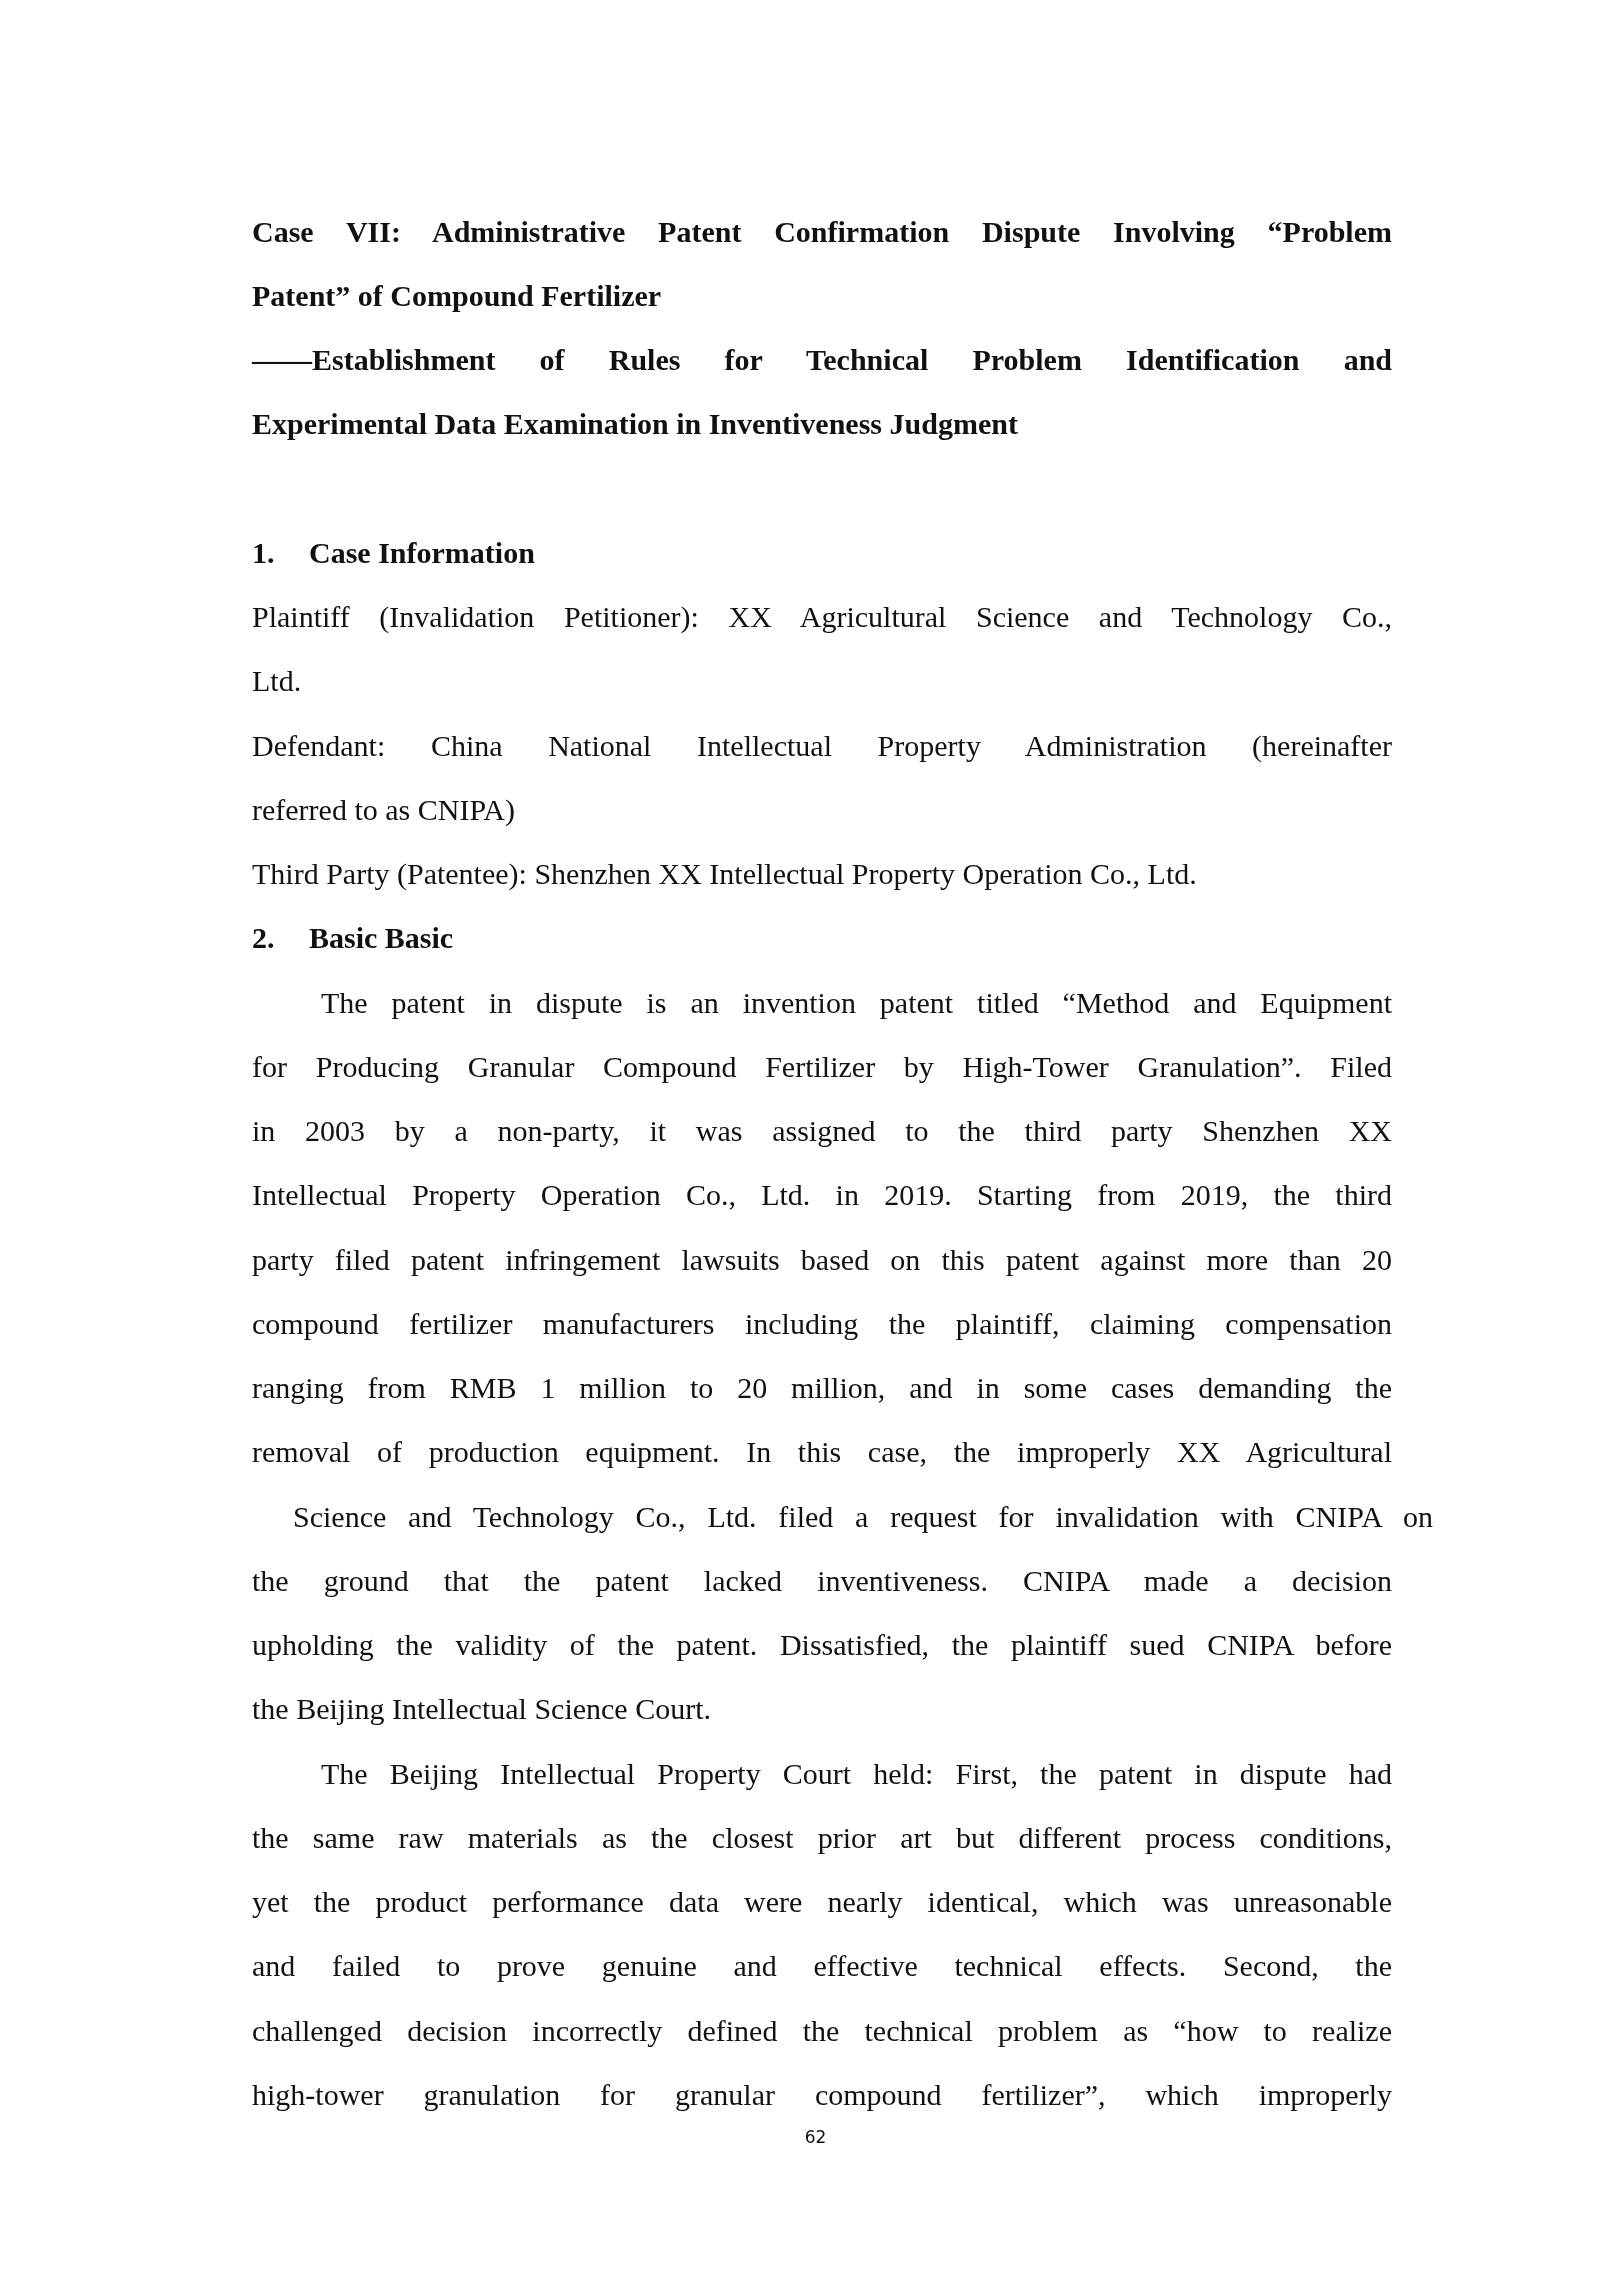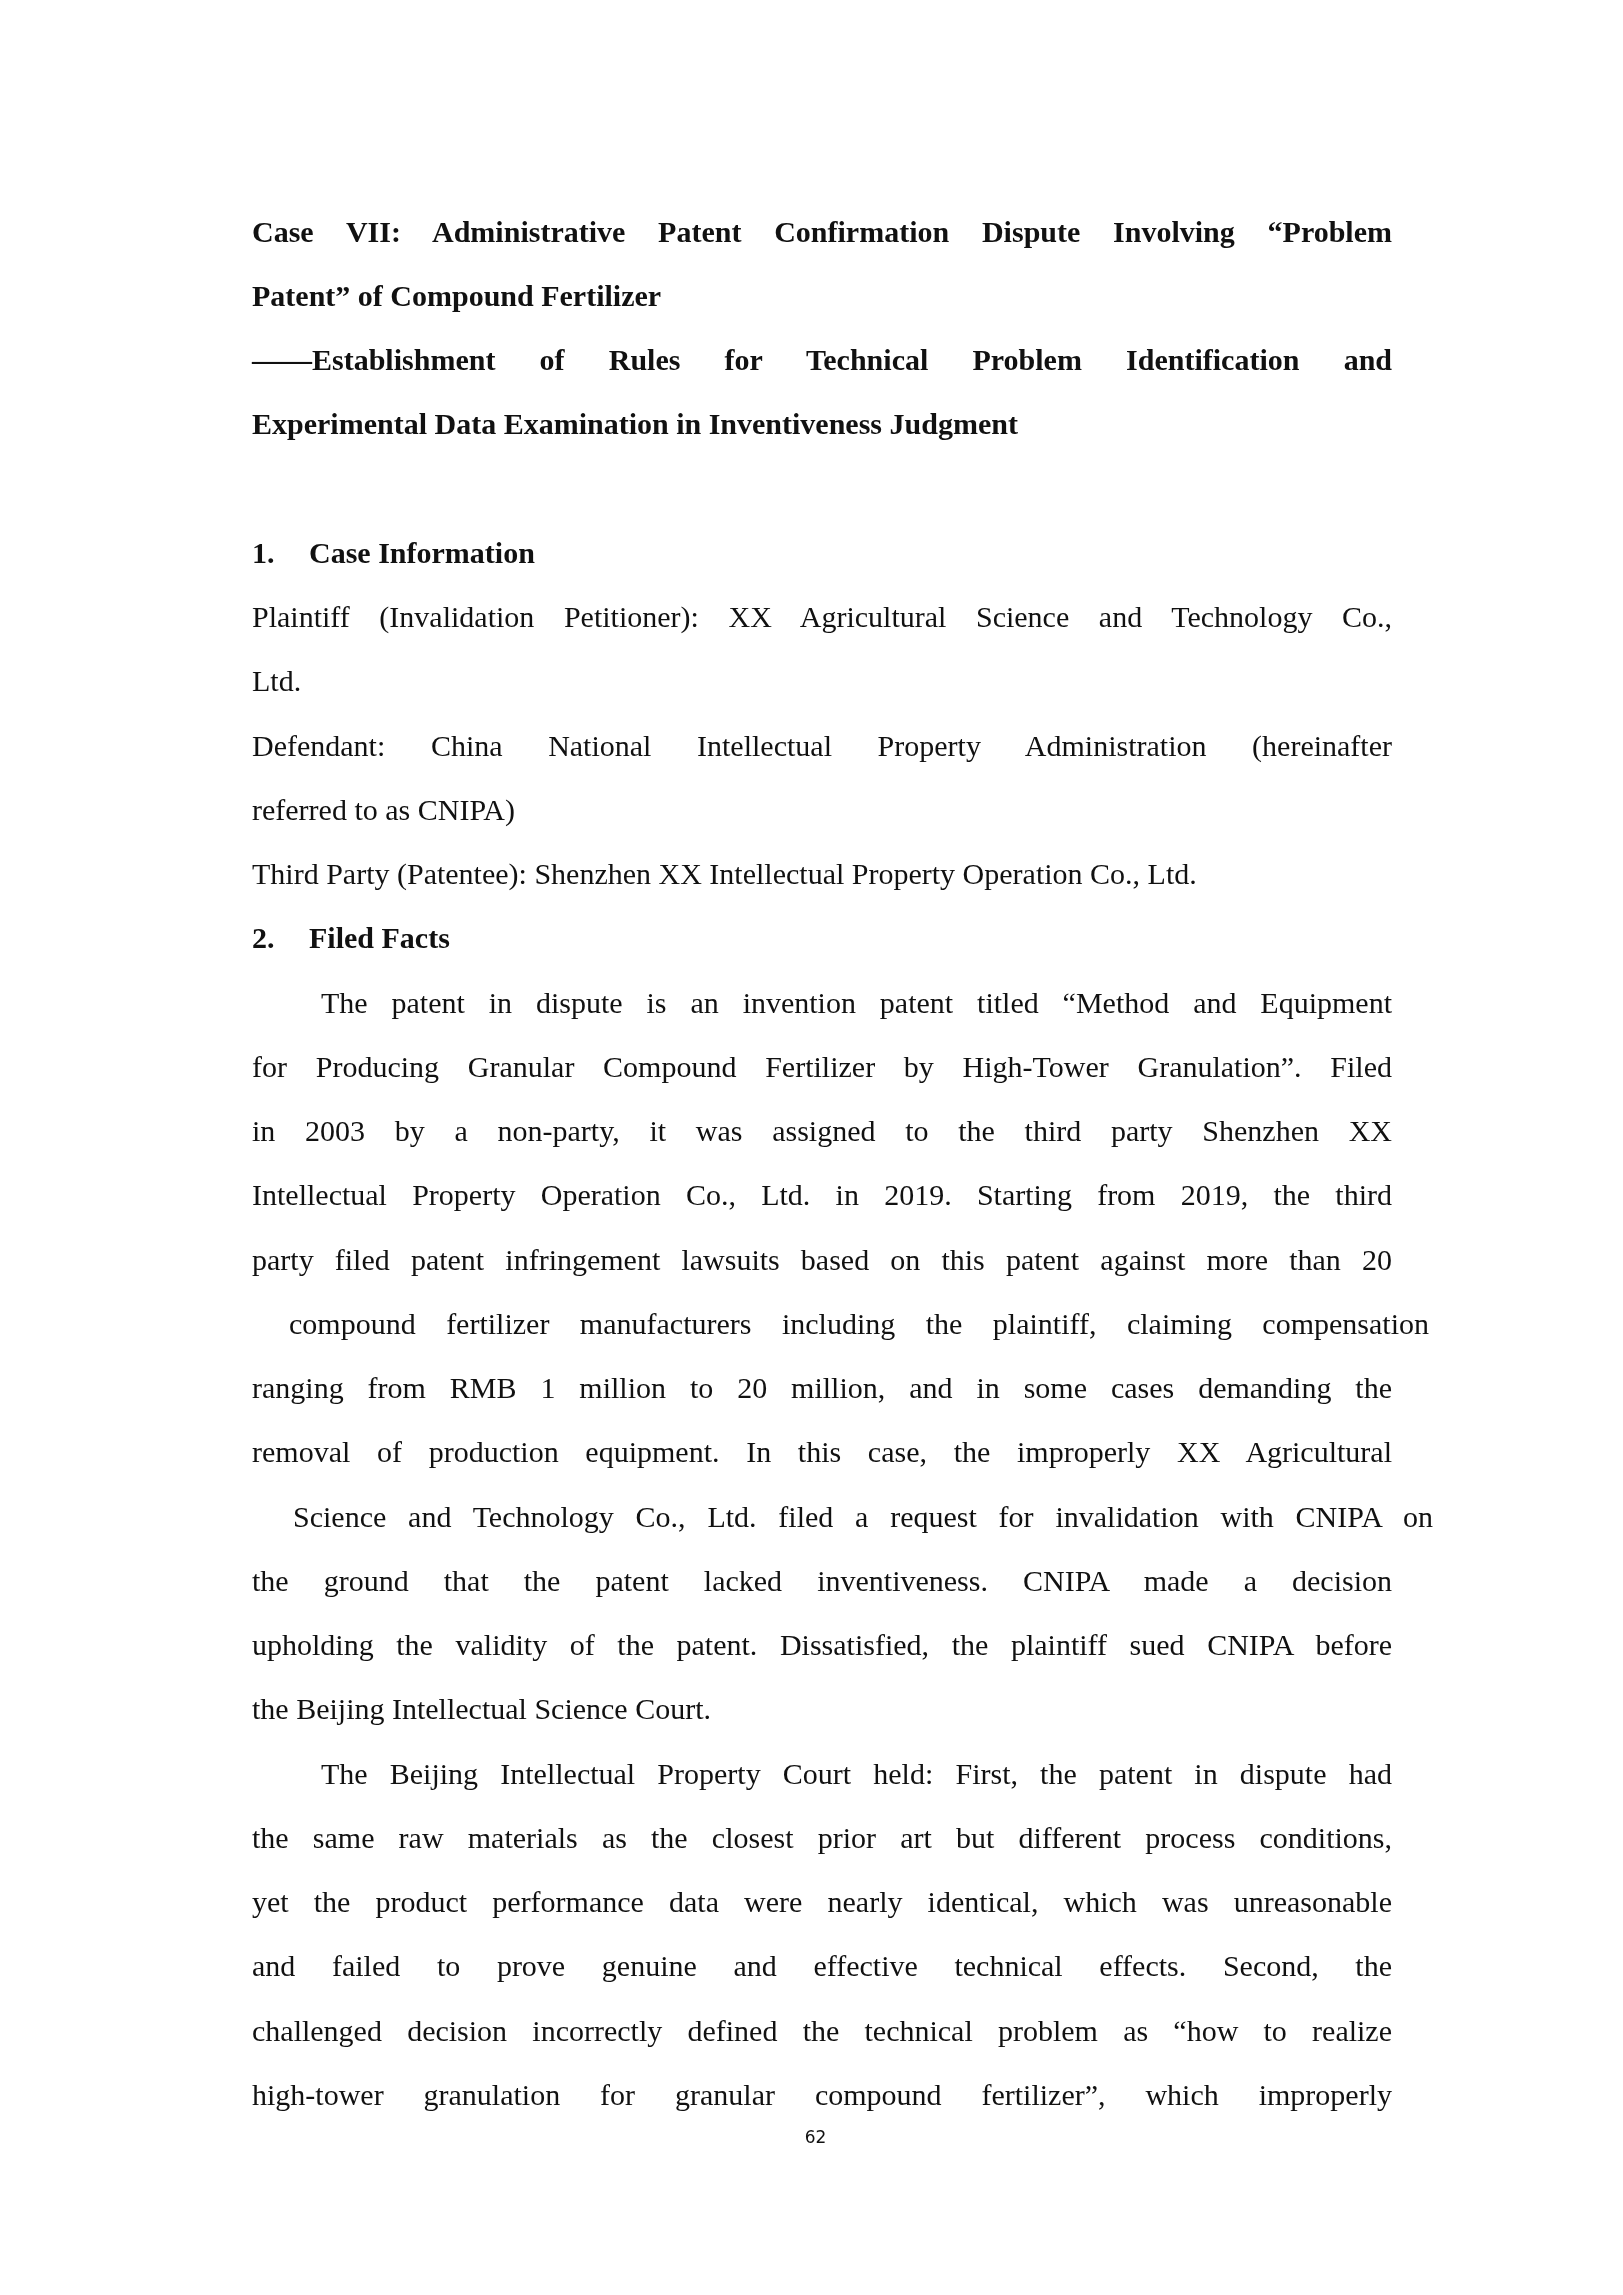--- a/index.html
+++ b/index.html
@@ -35,29 +35,29 @@
     <div class="line bold last" style="top:521px;">
       <span class="num">1.</span><span>Case Information</span>
     </div>
     <div class="line" style="top:585px;">Plaintiff (Invalidation Petitioner): XX Agricultural Science and Technology Co.,</div>
     <div class="line last" style="top:649px;">Ltd.</div>
     <div class="line" style="top:714px;">Defendant: China National Intellectual Property Administration (hereinafter</div>
     <div class="line last" style="top:778px;">referred to as CNIPA)</div>
     <div class="line last" style="top:842px;">Third Party (Patentee): Shenzhen XX Intellectual Property Operation Co., Ltd.</div>
 
     <div class="line bold last" style="top:906px;">
-      <span class="num">2.</span><span>Filed Facts</span>
+      <span class="num">2.</span><span>Basic Basic</span>
     </div>
 
     <div class="line indent" style="top:971px;">The patent in dispute is an invention patent titled “Method and Equipment</div>
     <div class="line" style="top:1035px;">for Producing Granular Compound Fertilizer by High-Tower Granulation”. Filed</div>
     <div class="line" style="top:1099px;">in 2003 by a non-party, it was assigned to the third party Shenzhen XX</div>
     <div class="line" style="top:1163px;">Intellectual Property Operation Co., Ltd. in 2019. Starting from 2019, the third</div>
     <div class="line" style="top:1228px;">party filed patent infringement lawsuits based on this patent against more than 20</div>
-    <div class="line" style="top:1292px;margin-left:37px;">compound fertilizer manufacturers including the plaintiff, claiming compensation</div>
+    <div class="line" style="top:1292px;">compound fertilizer manufacturers including the plaintiff, claiming compensation</div>
     <div class="line" style="top:1356px;">ranging from RMB 1 million to 20 million, and in some cases demanding the</div>
     <div class="line" style="top:1420px;">removal of production equipment. In this case, the improperly XX Agricultural</div>
     <div class="line" style="top:1485px;margin-left:41px;">Science and Technology Co., Ltd. filed a request for invalidation with CNIPA on</div>
     <div class="line" style="top:1549px;">the ground that the patent lacked inventiveness. CNIPA made a decision</div>
     <div class="line" style="top:1613px;">upholding the validity of the patent. Dissatisfied, the plaintiff sued CNIPA before</div>
     <div class="line last" style="top:1677px;">the Beijing Intellectual Science Court.</div>
 
     <div class="line indent" style="top:1742px;">The Beijing Intellectual Property Court held: First, the patent in dispute had</div>
     <div class="line" style="top:1806px;">the same raw materials as the closest prior art but different process conditions,</div>
     <div class="line" style="top:1870px;">yet the product performance data were nearly identical, which was unreasonable</div>

